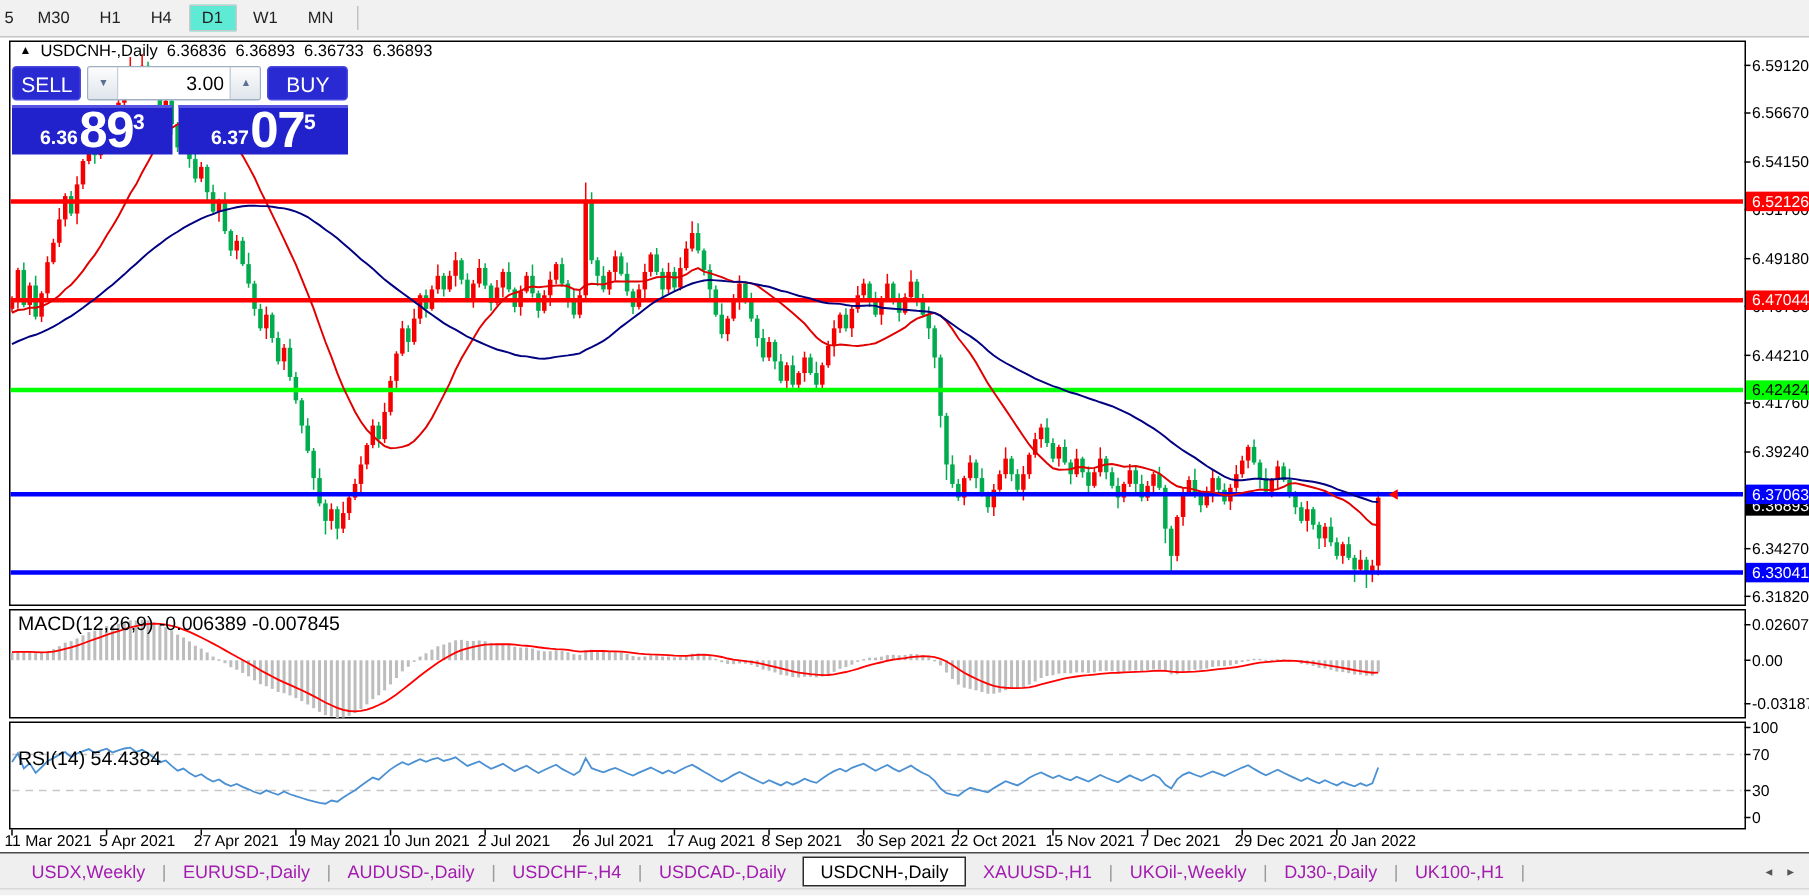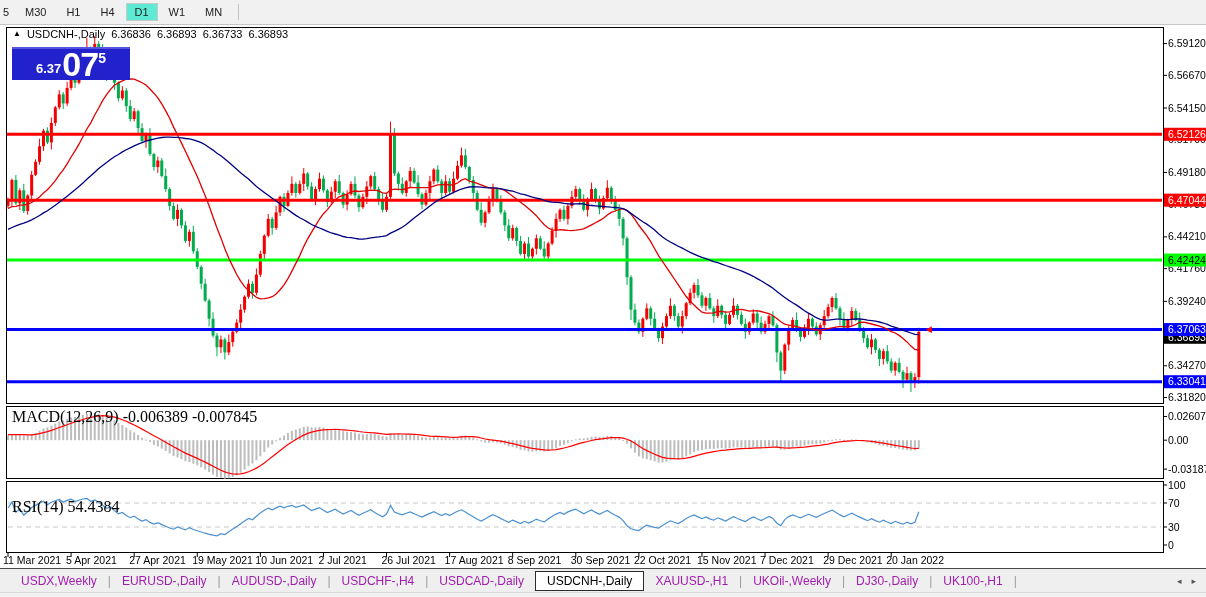--- a/index.html
+++ b/index.html
@@ -33,21 +33,21 @@
   #vol-field{width:66px;border:0;outline:0;font-family:"Liberation Sans",sans-serif;font-size:13px;text-align:right;padding:0 4px;color:#000;}
   #w-row2{display:flex;margin-top:3px;height:33px;}
   .px-panel{background:#2222cd;border-top:2px solid #5555e2;color:#fff;display:flex;align-items:flex-end;justify-content:center;
             padding:0 4px 1px 4px;}
   #sell-panel{width:104px;}
   #buy-panel{width:110px;margin-left:4px;}
   .px-small{font-size:13px;font-weight:bold;margin:0 1px 3px 0;}
   .px-big{font-size:34px;font-weight:bold;line-height:0.82;letter-spacing:-1px;}
   .px-sup{font-size:14px;font-weight:bold;align-self:flex-start;margin-top:1px;}
   
-  .panel-title{position:absolute;left:12px;z-index:4;font-size:16px;color:#000;white-space:nowrap;font-family:Liberation Serif, serif;}
+  .panel-title{position:absolute;left:12px;z-index:4;font-size:13px;color:#000;white-space:nowrap;}
   
   #tabbar{position:absolute;left:0;top:568px;width:1206px;height:24px;background:#efefef;
           border-top:1px solid #4a4a4a;display:flex;align-items:center;z-index:5;}
   .tab{font-size:12px;color:#a21caf;padding:3px 11px;white-space:nowrap;cursor:pointer;}
   .tab.active{background:#fff;border:1px solid #2b2b2b;color:#000;padding:2px 11px;}
   .tab-div{color:#9a9a9a;font-size:12px;}
   #tab-arrows{margin-left:auto;display:flex;gap:10px;padding-right:10px;}
   .tab-arrow{font-size:9px;color:#555;cursor:pointer;}
   #bottom-strip{position:absolute;left:0;top:592px;width:1206px;height:5px;background:#f1f1f1;border-top:1px solid #d8d8d8;z-index:5;}
 </style>
@@ -891,21 +891,35 @@
   <div id="sym-header">
     <span id="sym-tri">▲</span>
     <span>USDCNH-,Daily</span>
     <span>6.36836</span>
     <span>6.36893</span>
     <span>6.36733</span>
     <span>6.36893</span>
   </div>
 
   <div id="widget">
+    <div id="w-row1">
+      <div id="sell-btn" class="trade-btn">SELL</div>
+      <div id="vol-box">
+        <div id="spin-dn" class="spin">▼</div>
+        <input id="vol-field" value="3.00" style="">
+        <div id="spin-up" class="spin">▲</div>
+      </div>
+      <div id="buy-btn" class="trade-btn">BUY</div>
+    </div>
     <div id="w-row2">
+      <div id="sell-panel" class="px-panel">
+        <span class="px-small">6.36</span>
+        <span class="px-big">89</span>
+        <span class="px-sup">3</span>
+      </div>
       <div id="buy-panel" class="px-panel">
         <span class="px-small">6.37</span>
         <span class="px-big">07</span>
         <span class="px-sup">5</span>
       </div>
     </div>
   </div>
 
   <div class="panel-title" style="top:408px">MACD(12,26,9) -0.006389 -0.007845</div>
   <div class="panel-title" style="top:498px">RSI(14) 54.4384</div>

